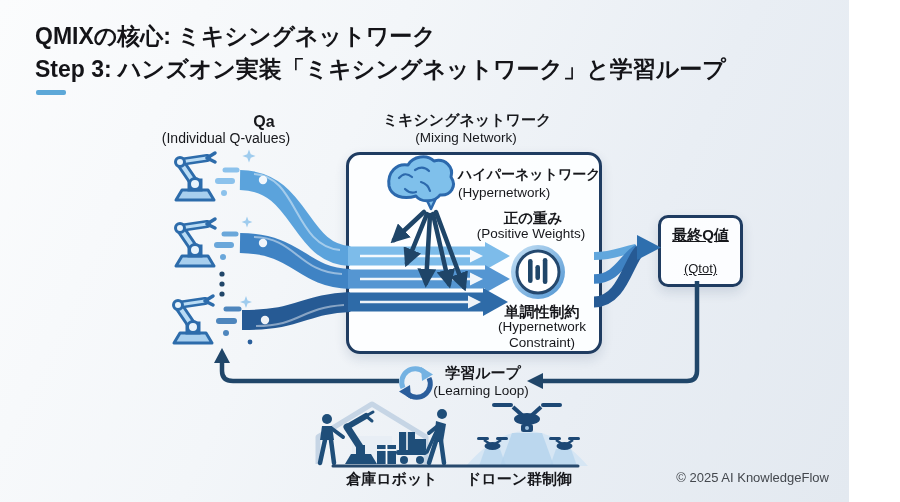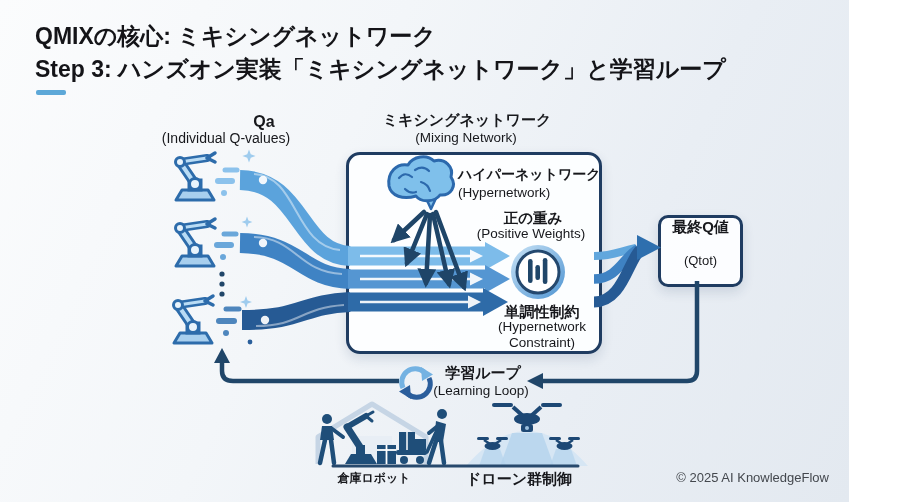--- a/index.html
+++ b/index.html
@@ -3,21 +3,21 @@
 <meta charset="utf-8">
 <style>
   html,body{margin:0;padding:0;}
   .stage{position:relative;width:849px;height:502px;overflow:hidden;
     background:linear-gradient(115deg,#fbfcfd 0%,#f3f6f9 38%,#e9eef4 70%,#e3e9f0 100%);
     font-family:"Liberation Sans","DejaVu Sans",sans-serif;color:#17181c;}
   .title{position:absolute;left:35px;top:20px;font-size:23px;line-height:33px;font-weight:700;color:#141418;white-space:nowrap;}
   .rule{position:absolute;left:36px;top:90px;width:30px;height:4.5px;background:#5da8d8;border-radius:2px;}
   .panel{position:absolute;background:rgba(253,254,255,.95);border:3px solid #1f3c61;box-shadow:0 5px 12px rgba(30,60,100,.14);z-index:1;}
   .panel.mixing{left:346px;top:152px;width:250px;height:196px;border-radius:14px;}
-  .panel.qtot{left:658px;top:215px;width:79px;height:66px;border-radius:10px;display:flex;flex-direction:column;align-items:center;justify-content:flex-start;z-index:1;}
+  .panel.qtot{left:658px;top:215px;width:79px;height:66px;border-radius:10px;display:flex;flex-direction:column;align-items:center;justify-content:center;z-index:1;text-decoration:underline;}
   .qt1{font-size:15px;font-weight:700;}
   .qt2{font-size:13px;margin-top:16px;}
   svg.overlay{position:absolute;left:0;top:0;z-index:2;pointer-events:none;}
   .lb{position:absolute;z-index:3;white-space:nowrap;text-align:center;transform:translateX(-50%);color:#17181c;}
   .lb.la{transform:none;text-align:left;}
   .lb.ra{transform:none;text-align:right;}
   .b{font-weight:700;}
   .wrap{white-space:normal;}
 </style>
 </head>
@@ -236,17 +236,17 @@
 
   <div class="lb b" style="left:533px;top:209px;font-size:14.5px;text-align:center;">正の重み</div>
   <div class="lb" style="left:531px;top:226px;font-size:13.5px;">(Positive Weights)</div>
 
   <div class="lb b" style="left:542px;top:303px;font-size:15px;">単調性制約</div>
   <div class="lb wrap" style="left:542px;top:319px;font-size:13.5px;width:128px;line-height:15.5px;">(Hypernetwork Constraint)</div>
 
   <div class="lb b" style="left:483px;top:364px;font-size:15px;">学習ループ</div>
   <div class="lb" style="left:481px;top:383px;font-size:13.5px;">(Learning Loop)</div>
 
-  <div class="lb b" style="left:374px;top:470px;font-size:12px;">倉庫ロボット</div>
+  <div class="lb b" style="left:392px;top:470px;font-size:15px;">倉庫ロボット</div>
   <div class="lb b" style="left:519px;top:470px;font-size:15px;">ドローン群制御</div>
 
   <div class="lb ra" style="right:20px;left:auto;top:470px;font-size:13px;color:#44484e;">© 2025 AI KnowledgeFlow</div>
 </div>
 
 </body></html>

